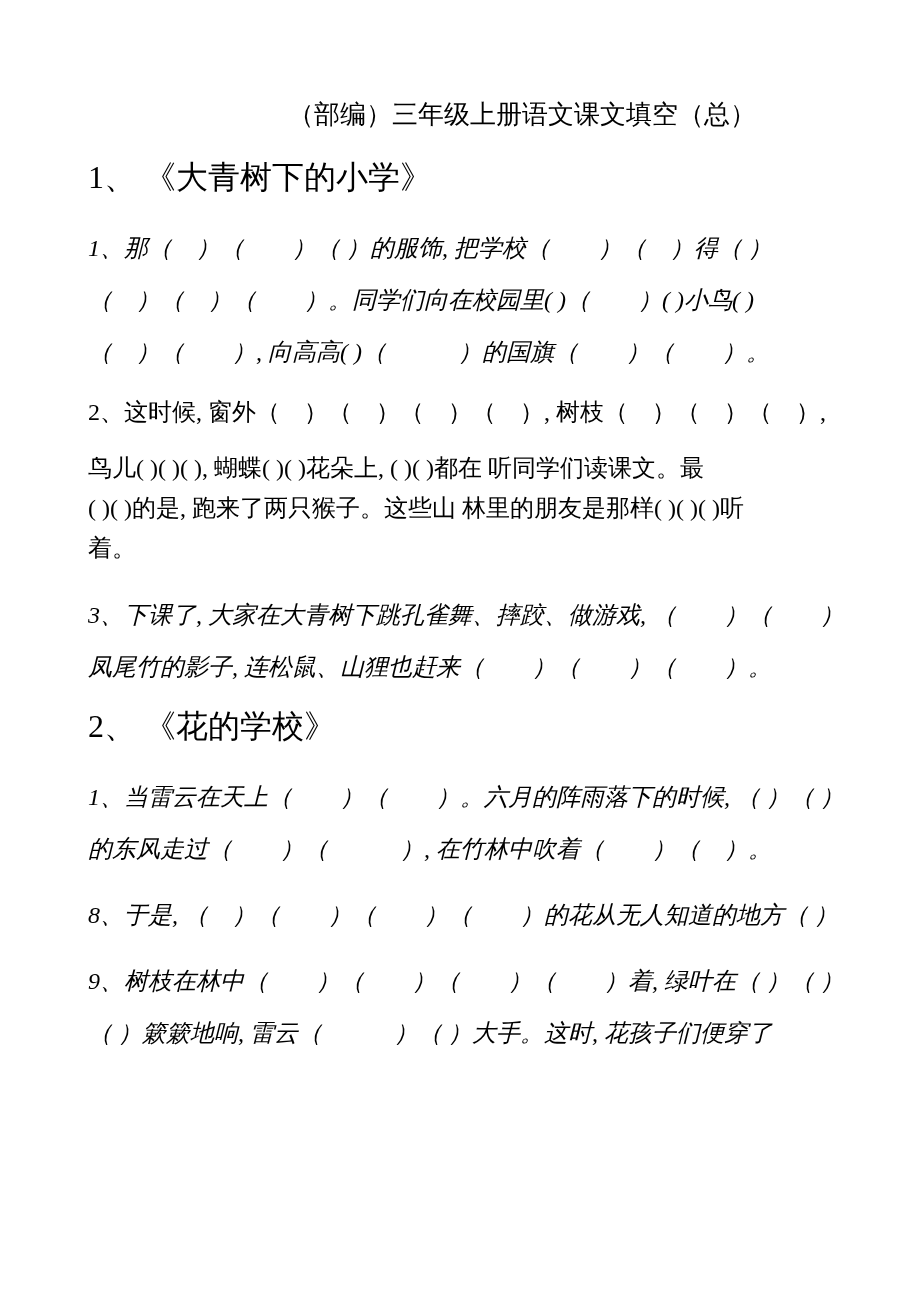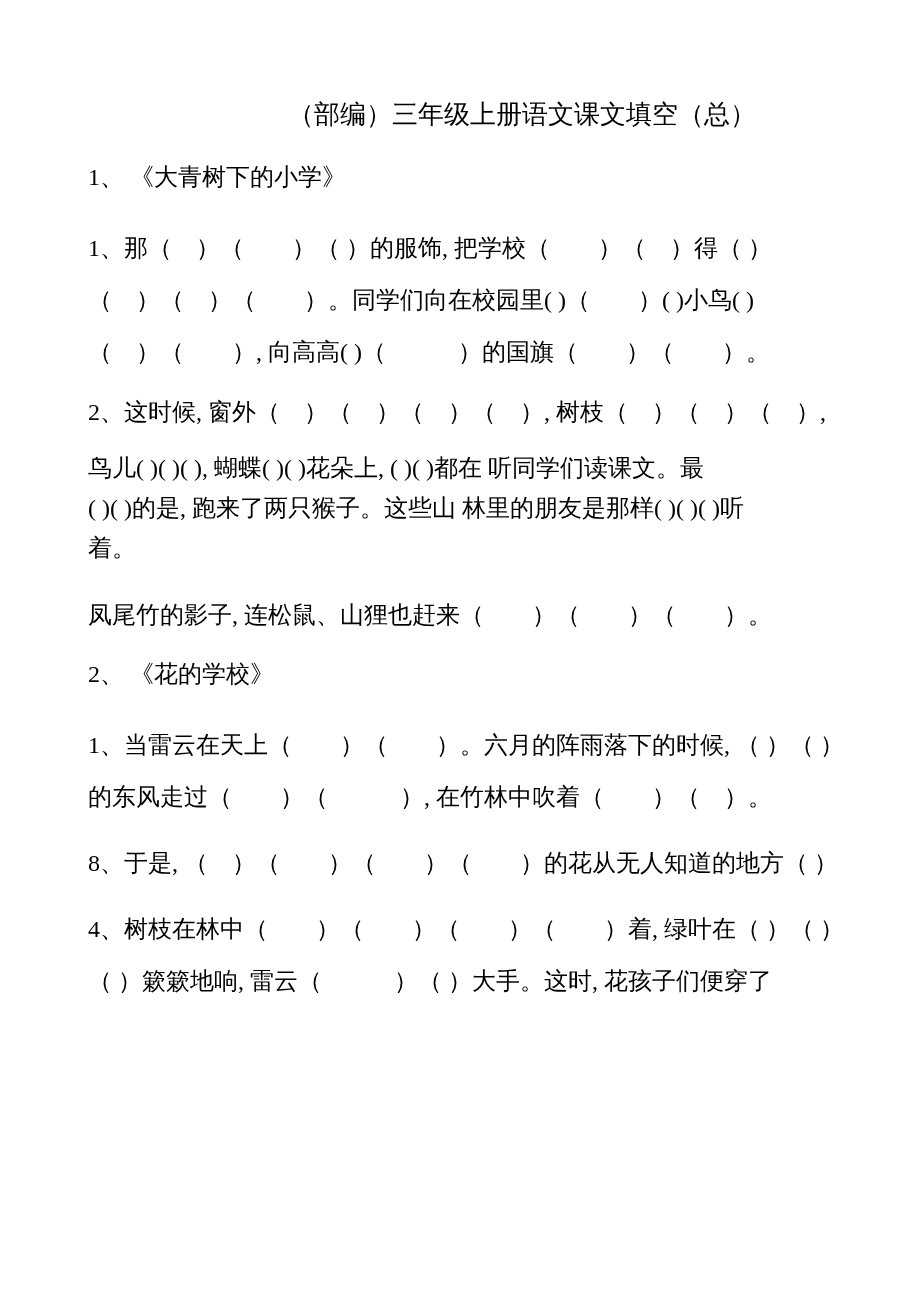--- a/index.html
+++ b/index.html
@@ -22,33 +22,33 @@
     background: #ffffff;
   }
   .doc-title {
     font-size: 26px;
     line-height: 42px;
     padding-left: 200px;
     margin-bottom: 22px;
     white-space: pre;
   }
   .sec-heading {
-    font-size: 24px;
+    font-size: 32px;
     line-height: 38px;
     margin-bottom: 26px;
     white-space: pre;
   }
   .para {
     margin: 0 0 10px 0;
   }
   .line {
     font-size: 24px;
     white-space: pre;
   }
-  .lh-wide .line { line-height: 52px; }
+  .lh-wide .line { line-height: 52px; font-style: italic; }
   .lh-tight .line { line-height: 40px; }
   .mixed .line { line-height: 40px; }
   .mixed .line:first-child { line-height: 52px; margin-bottom: 10px; }
   .mb-sm { margin-bottom: 8px; }
   .mb-md { margin-bottom: 14px; }
   .mb-lg { margin-bottom: 21px; }
   .mb-xl { margin-bottom: 20px; }
 </style>
 </head>
 <body>
@@ -66,33 +66,34 @@
   </div>
 
   <div class="para mixed mb-lg">
     <div class="line">2、这时候, 窗外（　）（　）（　）（　）, 树枝（　）（　）（　）,</div>
     <div class="line">鸟儿( )( )( ), 蝴蝶( )( )花朵上, ( )( )都在 听同学们读课文。最</div>
     <div class="line">( )( )的是, 跑来了两只猴子。这些山 林里的朋友是那样( )( )( )听</div>
     <div class="line">着。</div>
   </div>
 
   <div class="para lh-wide mb-md">
+    <div class="line">3、下课了, 大家在大青树下跳孔雀舞、摔跤、做游戏, （　　）（　　）</div>
     <div class="line">凤尾竹的影子, 连松鼠、山狸也赶来（　　）（　　）（　　）。</div>
   </div>
 
 
   <div class="sec-heading">2、 《花的学校》</div>
 
   <div class="para lh-wide mb-md">
     <div class="line">1、当雷云在天上（　　）（　　）。六月的阵雨落下的时候, （ ）（ ）</div>
     <div class="line">的东风走过（　　）（　　　）, 在竹林中吹着（　　）（　）。</div>
   </div>
 
   <div class="para lh-wide mb-md">
     <div class="line">8、于是, （　）（　　）（　　）（　　）的花从无人知道的地方（ ）</div>
   </div>
 
   <div class="para lh-wide">
-    <div class="line">4、树枝在林中（　　）（　　）（　　）（　　）着, 绿叶在（ ）（ ）</div>
+    <div class="line">9、树枝在林中（　　）（　　）（　　）（　　）着, 绿叶在（ ）（ ）</div>
     <div class="line">（ ）簌簌地响, 雷云（　　　）（ ）大手。这时, 花孩子们便穿了</div>
   </div>
 
 </div>
 
 </body></html>

